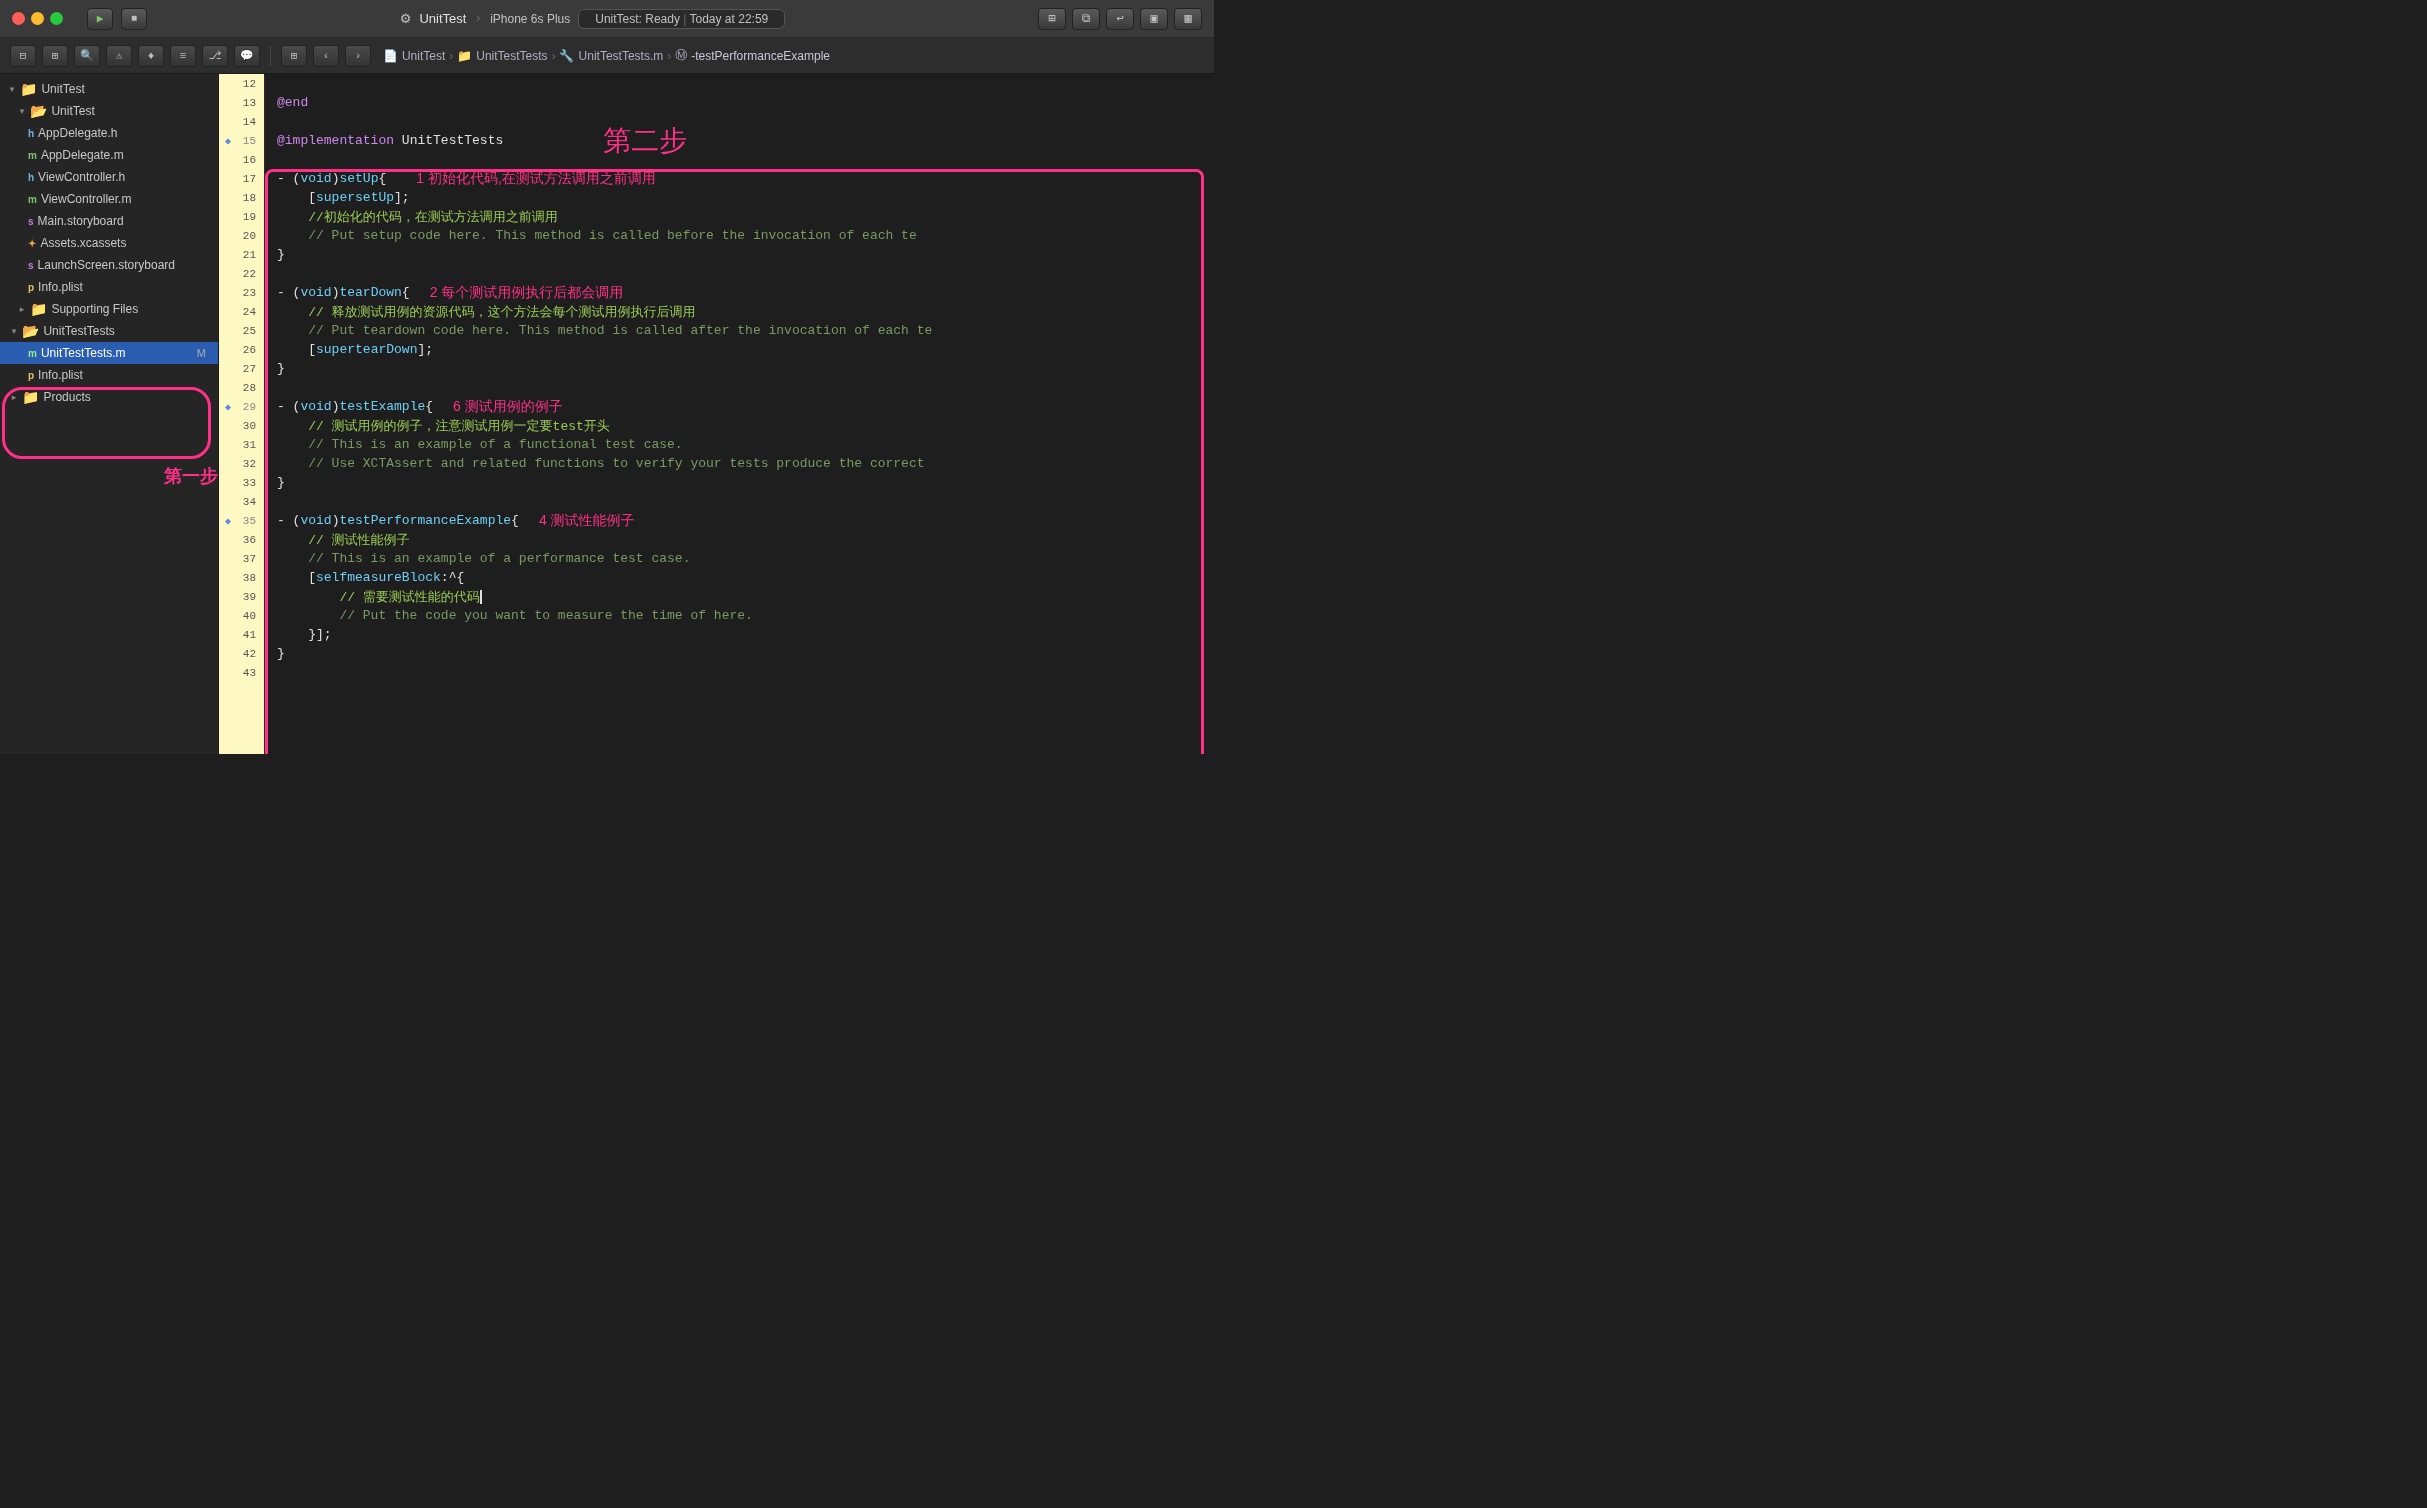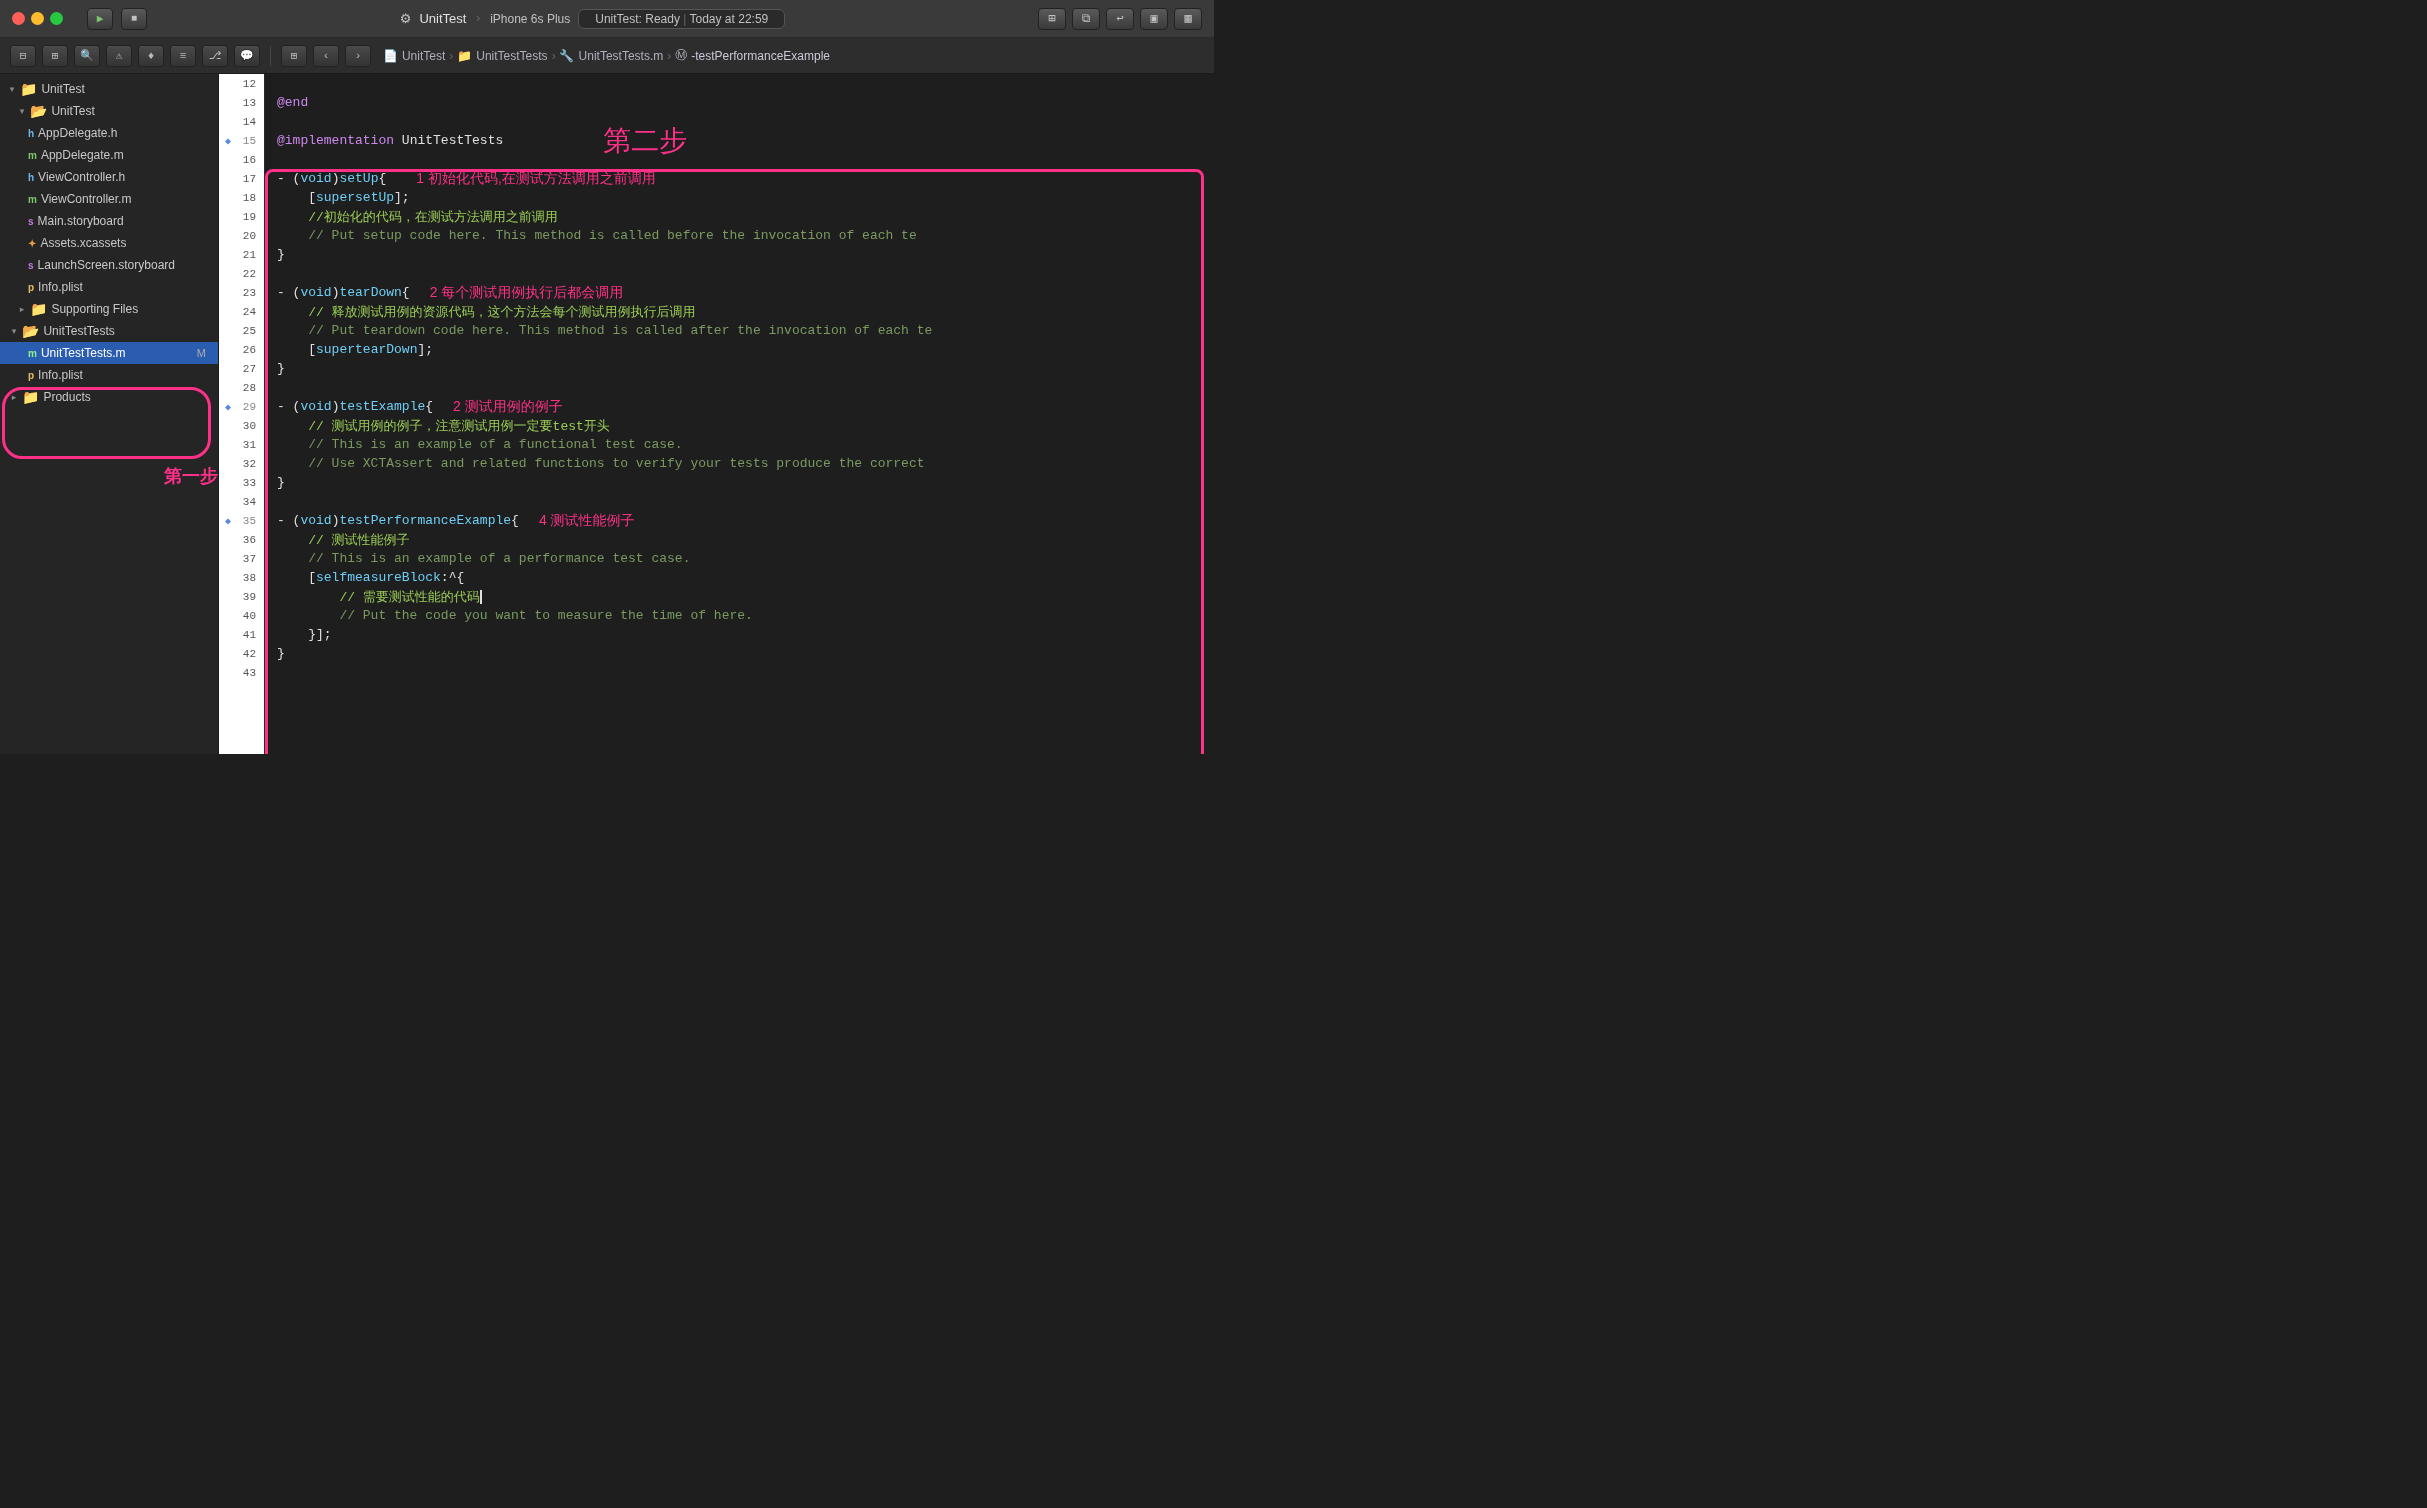--- a/index.html
+++ b/index.html
@@ -202,21 +202,21 @@
     }
 
     .code-area {
       display: flex;
       height: 100%;
       overflow-y: auto;
     }
 
     .line-numbers {
       width: 46px;
-      background: #ffffff;
+      background: #fef9c3;
       padding: 0;
       flex-shrink: 0;
       border-right: 1px solid #2a2a2a;
     }
     .line-num {
       height: 19px;
       display: flex;
       align-items: center;
       justify-content: flex-end;
       padding-right: 8px;
@@ -633,21 +633,21 @@
         </div>
 
         <div class="code-line">&nbsp;</div>
 
         <div class="code-line">
           <span class="plain">- (</span>
             <span class="kw2">void</span>
             <span class="plain">)</span>
             <span class="method">testExample</span>
             <span class="plain"> {</span>
-          <span class="annotation-inline" style="margin-left:20px;font-size:14px;">2 测试用例的例子</span>
+          <span class="annotation-inline" style="margin-left:20px;font-size:14px;">6 测试用例的例子</span>
         </div>
 
         <div class="code-line">
           <span class="comment-cn">&nbsp;&nbsp;&nbsp;&nbsp;// 测试用例的例子，注意测试用例一定要test开头</span>
         </div>
 
         <div class="code-line">
           <span class="comment">&nbsp;&nbsp;&nbsp;&nbsp;// This is an example of a functional test case.</span>
         </div>
 

